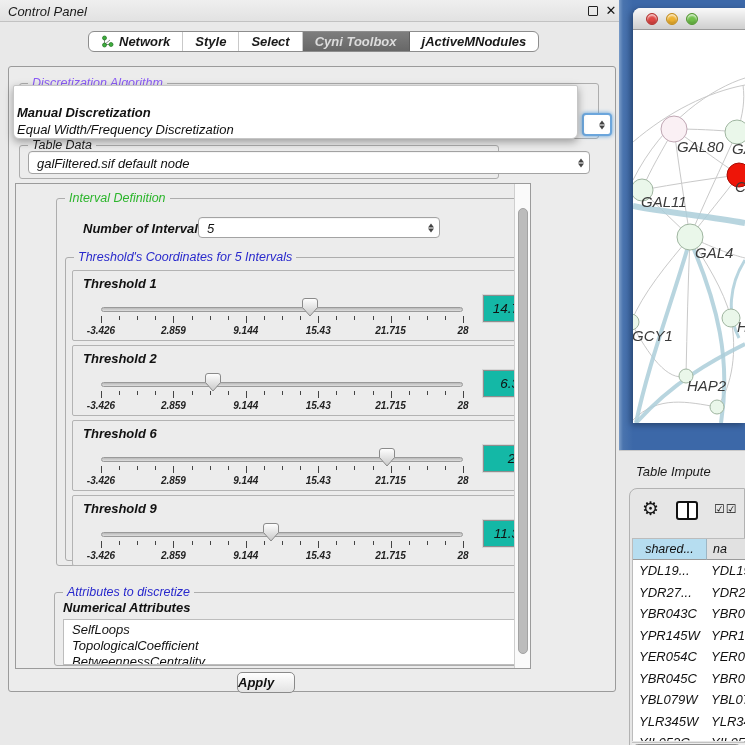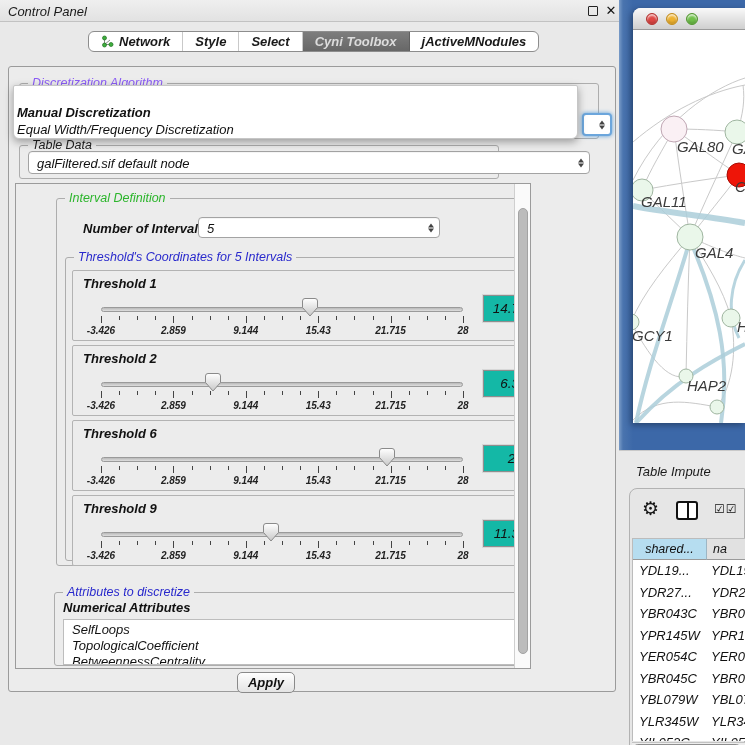--- a/index.html
+++ b/index.html
@@ -71,21 +71,21 @@
   .ticklabel { position:absolute; top:9px; transform:translateX(-50%); font-size:10px; font-weight:bold; color:#222; white-space:nowrap; }
   .vbox { position:absolute; left:410px; top:24px; width:58px; height:27px; background:#14b8a6; border:1px solid #8e8e8e; box-shadow:0 0 0 1px #d8d8d8; font-size:13.5px; text-align:right; padding:5px 6px 0 0; }
 
   #attr-group { left:38px; top:408px; width:514px; height:74px; }
   #attr-subtitle { left:8px; top:7px; font-size:13px; font-weight:bold; }
   #attr-list { left:8px; top:26px; width:500px; height:46px; background:#fff; border:1px solid #bdbdbd; overflow:hidden; }
   .attr-item { position:absolute; left:8px; font-size:13px; height:16px; }
   #attr-vsb { position:absolute; right:1px; top:1px; width:13px; height:44px; background:#f4f4f4; border-left:1px solid #ddd; }
   #attr-vthumb { position:absolute; left:2px; top:2px; width:9px; height:38px; background:#bcbcbc; border:1px solid #a3a3a3; border-radius:5px; }
 
-  #apply-btn { left:228px; top:605px; width:58px; height:21px; background:linear-gradient(#ffffff,#e3e3e3); border:1px solid #8a8a8a; border-radius:5px; font-size:13px; font-weight:bold; text-align:center; line-height:19px; cursor:default; }
+  #apply-btn { left:228px; top:605px; width:58px; height:21px; background:linear-gradient(#ffffff,#e3e3e3); border:1px solid #8a8a8a; border-radius:5px; font-size:13px; font-weight:bold; text-align:left; line-height:19px; cursor:default; }
 
   .net-icon { width:13px; height:13px; }
 
   
   #right-panel { left:619px; top:0; width:126px; height:745px; background:#e9e9e9; }
   #desktop-blue { left:0; top:0; width:126px; height:450px; background:linear-gradient(90deg,#7a9cc8 0px,#4a74ae 4px,#3c68a8 14px); }
   #net-window { left:14px; top:8px; width:112px; height:415px; border-radius:8px 0 0 0; box-shadow:-2px 2px 6px rgba(0,0,0,.35); background:#fff; }
   #net-titlebar { left:0; top:0; width:112px; height:22px; background:linear-gradient(#f9f9f9,#cfcfcf); border-bottom:1px solid #9a9a9a; border-radius:8px 0 0 0; }
   .light { top:5px; width:12px; height:12px; border-radius:50%; box-shadow:inset 0 2px 2px rgba(255,255,255,.7), inset 0 -2px 2px rgba(0,0,0,.15); cursor:default; }
   #light-red { left:13px; background:#df4744; border:1px solid #b03532; }

